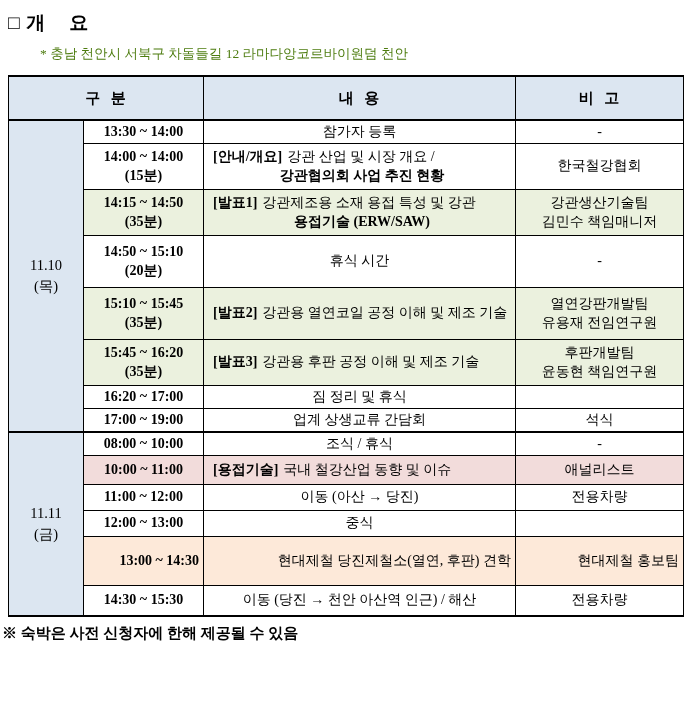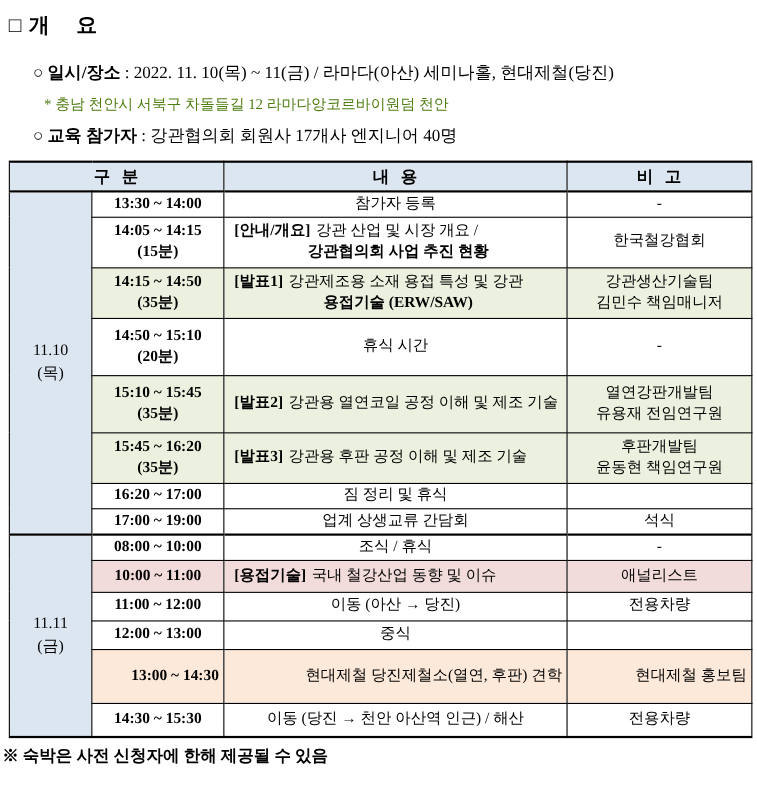--- a/index.html
+++ b/index.html
@@ -32,21 +32,21 @@
   table{
     border-collapse:collapse; table-layout:fixed; width:675px;
     border:1.5px solid var(--border);
     border-top-width:2px; border-bottom-width:2.5px;
   }
   col.c-date{width:75px;} col.c-time{width:120px;}
   col.c-content{width:312px;} col.c-note{width:168px;}
   th,td{border:1px solid var(--border); vertical-align:middle; text-align:center; overflow:hidden;}
   thead th{
     background:var(--header-bg); font-size:15px; font-weight:bold;
-    height:27px; border-bottom:2px solid var(--border); white-space:pre; letter-spacing:1px;
+    height:44px; border-bottom:2px solid var(--border); white-space:pre; letter-spacing:1px;
   }
   td{font-size:14px; padding:1px 4px; line-height:1.42;}
   .date-cell{background:var(--header-bg); font-size:14.5px;}
   .time-cell{font-weight:bold; font-size:14px; white-space:nowrap;}
   .content-cell{font-size:14px;}
   .content-cell.left{text-align:left; padding-left:9px;}
   .prefix{font-weight:bold; margin-right:5px;}
   .prefix:empty{margin:0;}
   .blk{display:block;}
   .line2{display:block; text-align:center;font-weight:bold;}
@@ -60,25 +60,23 @@
 
   .footnote{font-size:15px; font-weight:bold; margin:7px 0 0 2px; white-space:pre;}
 </style>
 </head>
 <body>
 
 <div class="page">
 
   <div class="doc-title">□ 개    요</div>
 
-  <div class="bullet"><span class="lbl">○ 일시/장소</span><span> : </span><span>2022. 11. 10(목) ~ 11(금) / 라마다(아산) 세미나홀, 현대제철(당진)</span></div>
 
   <div class="sub-note">* 충남 천안시 서북구 차돌들길 12 라마다앙코르바이원덤 천안</div>
 
-  <div class="bullet bullet2"><span class="lbl">○ 교육 참가자</span><span> : </span><span>강관협의회 회원사 17개사 엔지니어 40명</span></div>
 
 
   <div class="tbl-wrap">
     <table>
       <colgroup>
           <col class="c-date">
           <col class="c-time">
           <col class="c-content">
           <col class="c-note">
         </colgroup>
@@ -98,21 +96,21 @@
           <td class="time-cell">
               <span class="blk">13:30 ~ 14:00</span>
             </td>
           <td class="content-cell"><span>참가자 등록</span></td>
           <td class="note-cell">
               <span class="blk">-</span>
             </td>
         </tr>
         <tr class="h46">
           <td class="time-cell">
-              <span class="blk">14:05 ~ 14:15</span>
+              <span class="blk">14:00 ~ 14:00</span>
               <span class="blk">(15분)</span>
             </td>
           <td class="content-cell left"><span class="prefix">[안내/개요]</span><span>강관 산업 및 시장 개요 /</span><span class="line2">강관협의회 사업 추진 현황</span></td>
           <td class="note-cell">
               <span class="blk">한국철강협회</span>
             </td>
         </tr>
         <tr class="h46 bg-green">
           <td class="time-cell">
               <span class="blk">14:15 ~ 14:50</span>

